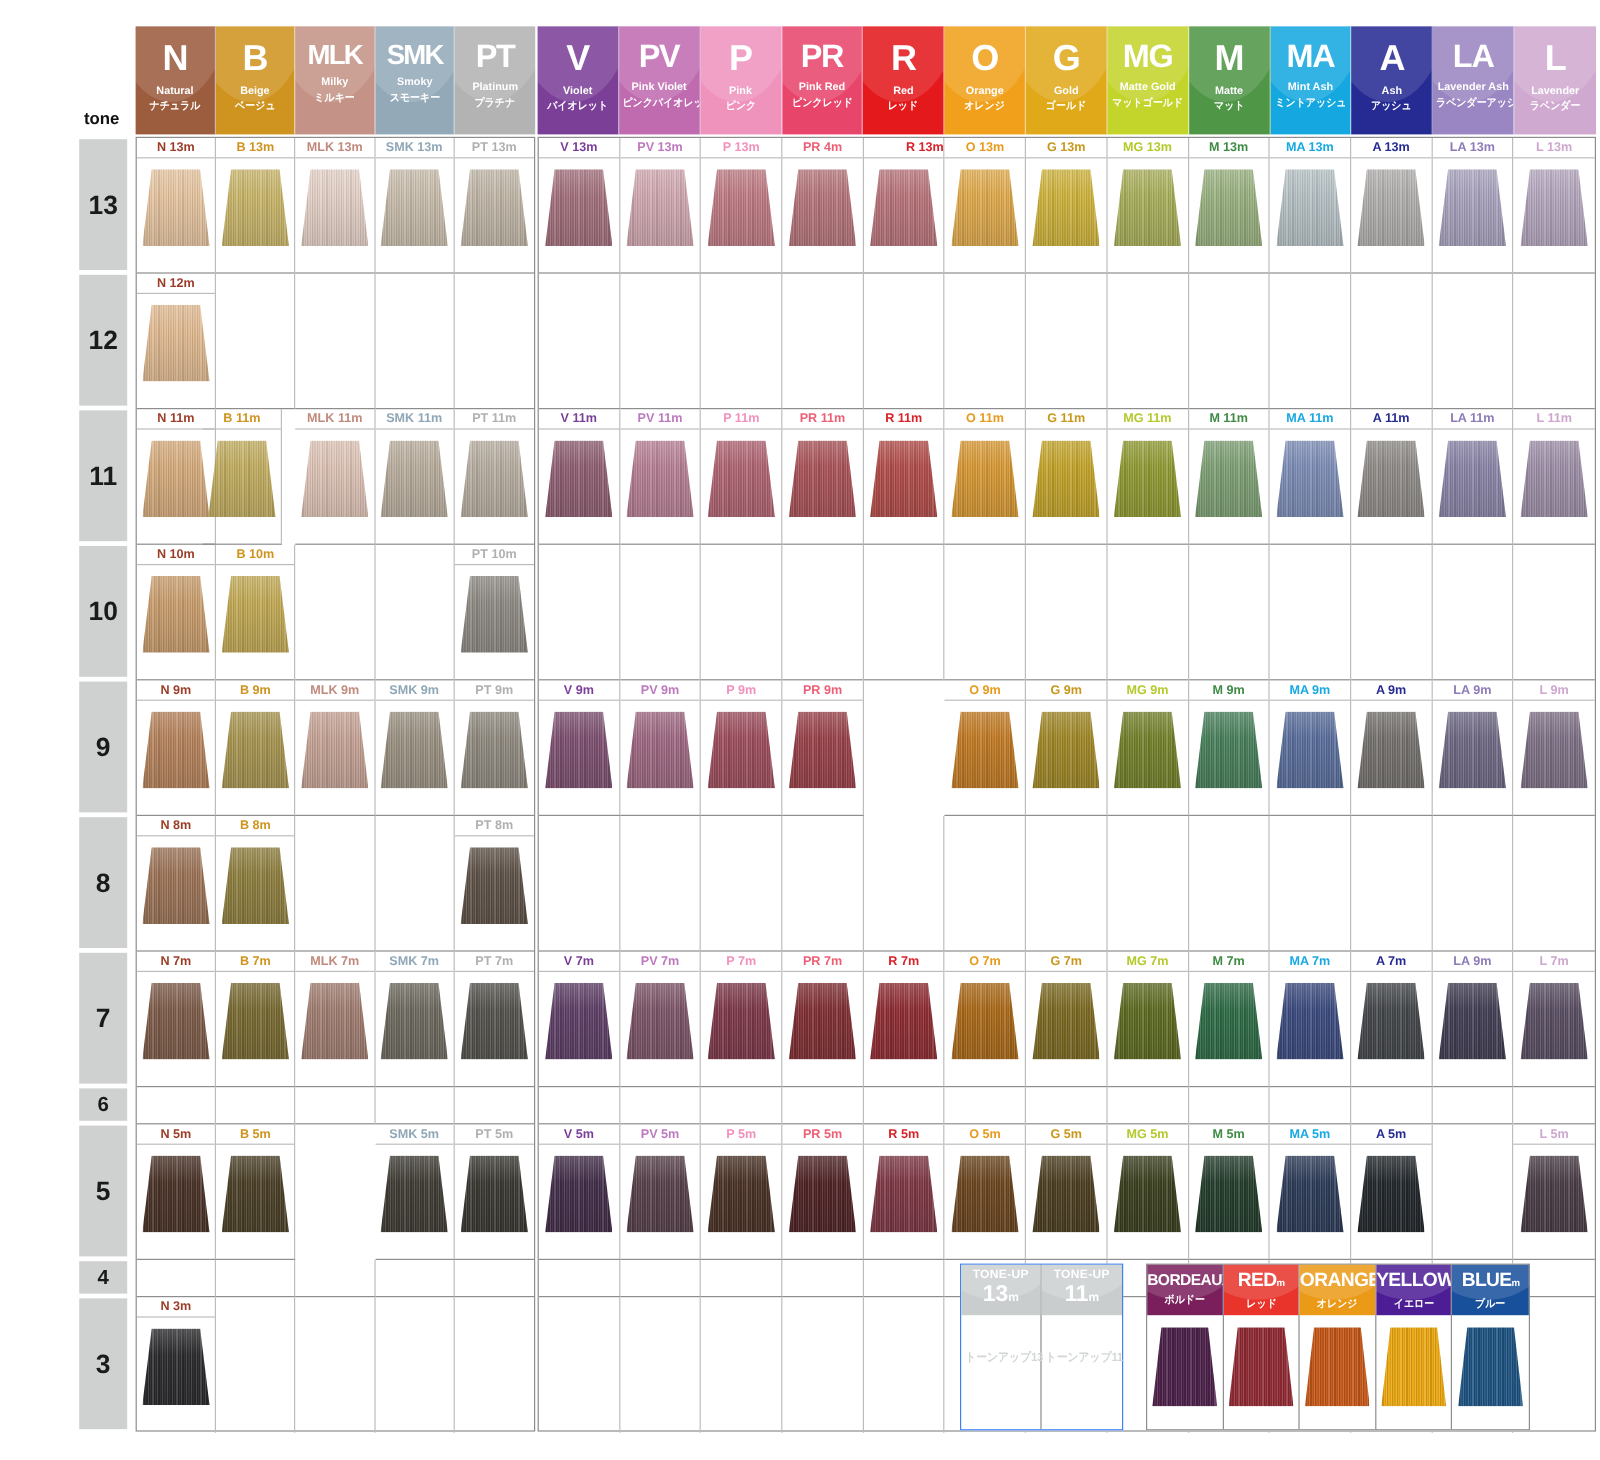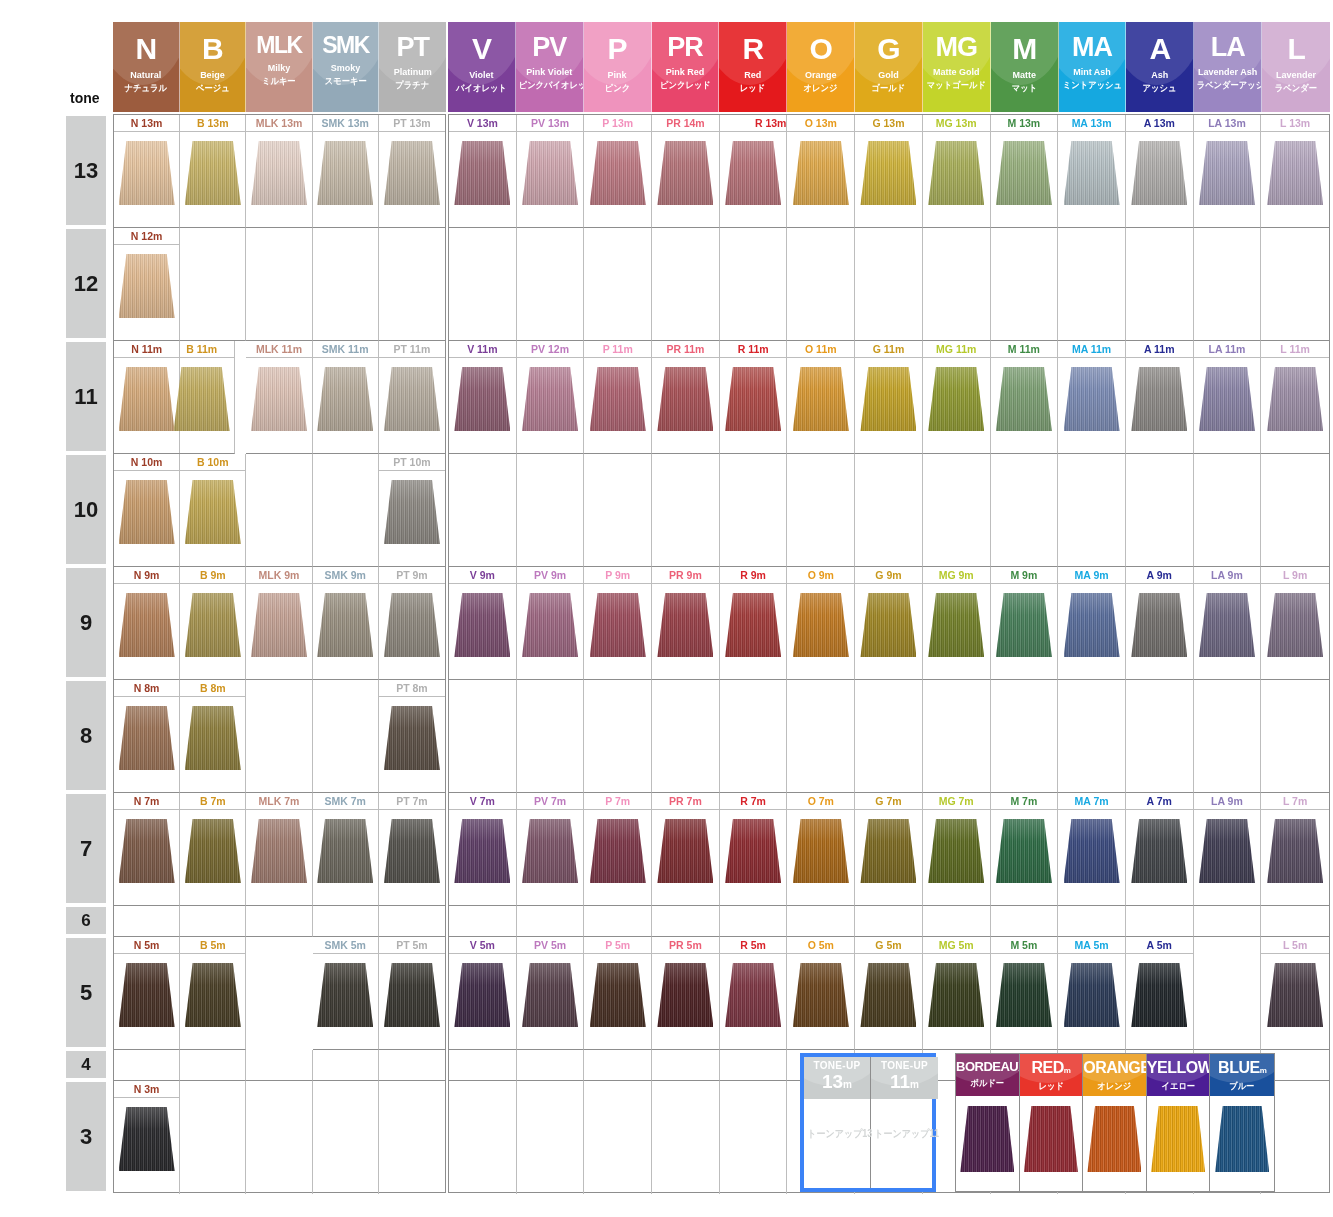--- a/index.html
+++ b/index.html
@@ -134,21 +134,21 @@
   .swatch::before {
     content: "";
     position: absolute; inset: 0;
     background: linear-gradient(180deg, rgba(255,255,255,.18) 0%, rgba(0,0,0,.0) 35%, rgba(0,0,0,.10) 100%);
     z-index: 2;
   }
 
   
   #toneup-box {
     position: absolute;
-    border: 4px solid #3b82f6;
+    border: 1px solid #3b82f6;
     background: #fff;
   }
   .tu-cell { position: absolute; top: 0; height: 100%; border-right: 1px solid #8d8d8d; }
   .tu-cell.last { border-right: none; }
   .tu-head {
     position: relative;
     height: 42px;
     background: #c9cdcd;
     overflow: hidden;
     text-align: center;
@@ -512,21 +512,21 @@
       </div>
       <div class="gcell" style="left: 67.6923px; top: 0px; width: 67.6923px; height: 113px;">
         <div class="code-label" style="color: rgb(189, 121, 190);">PV 13m</div>
         <div class="swatch" style="background: rgb(207, 167, 175);"></div>
       </div>
       <div class="gcell" style="left: 135.385px; top: 0px; width: 67.6923px; height: 113px;">
         <div class="code-label" style="color: rgb(242, 145, 189);">P 13m</div>
         <div class="swatch" style="background: rgb(189, 122, 131);"></div>
       </div>
       <div class="gcell" style="left: 203.077px; top: 0px; width: 67.6923px; height: 113px;">
-        <div class="code-label" style="color: rgb(236, 96, 119);">PR 14m</div>
+        <div class="code-label" style="color: rgb(236, 96, 119);">PR 4m</div>
         <div class="swatch" style="background: rgb(180, 117, 122);"></div>
       </div>
       <div class="gcell" style="left: 270.769px; top: 0px; width: 67.6923px; height: 113px;">
         <div class="code-label" style="color: rgb(216, 35, 42); text-align: right;">R 13m</div>
         <div class="swatch" style="background: rgb(183, 116, 122);"></div>
       </div>
       <div class="gcell" style="left: 338.462px; top: 0px; width: 67.6923px; height: 113px;">
         <div class="code-label" style="color: rgb(231, 154, 28);">O 13m</div>
         <div class="swatch" style="background: rgb(222, 169, 77);"></div>
       </div>
@@ -569,21 +569,21 @@
       <div class="gcell" style="left: 541.538px; top: 113px; width: 67.6923px; height: 113px;"></div>
       <div class="gcell" style="left: 609.231px; top: 113px; width: 67.6923px; height: 113px;"></div>
       <div class="gcell" style="left: 676.923px; top: 113px; width: 67.6923px; height: 113px;"></div>
       <div class="gcell" style="left: 744.615px; top: 113px; width: 67.6923px; height: 113px;"></div>
       <div class="gcell lastcol" style="left: 812.308px; top: 113px; width: 67.6923px; height: 113px;"></div>
       <div class="gcell" style="left: 0px; top: 226px; width: 67.6923px; height: 113px;">
         <div class="code-label" style="color: rgb(123, 63, 152);">V 11m</div>
         <div class="swatch" style="background: rgb(142, 95, 114);"></div>
       </div>
       <div class="gcell" style="left: 67.6923px; top: 226px; width: 67.6923px; height: 113px;">
-        <div class="code-label" style="color: rgb(189, 121, 190);">PV 12m</div>
+        <div class="code-label" style="color: rgb(189, 121, 190);">PV 11m</div>
         <div class="swatch" style="background: rgb(181, 127, 148);"></div>
       </div>
       <div class="gcell" style="left: 135.385px; top: 226px; width: 67.6923px; height: 113px;">
         <div class="code-label" style="color: rgb(242, 145, 189);">P 11m</div>
         <div class="swatch" style="background: rgb(174, 100, 114);"></div>
       </div>
       <div class="gcell" style="left: 203.077px; top: 226px; width: 67.6923px; height: 113px;">
         <div class="code-label" style="color: rgb(236, 96, 119);">PR 11m</div>
         <div class="swatch" style="background: rgb(168, 83, 88);"></div>
       </div>
@@ -644,24 +644,20 @@
         <div class="code-label" style="color: rgb(189, 121, 190);">PV 9m</div>
         <div class="swatch" style="background: rgb(157, 104, 130);"></div>
       </div>
       <div class="gcell" style="left: 135.385px; top: 452px; width: 67.6923px; height: 113px;">
         <div class="code-label" style="color: rgb(242, 145, 189);">P 9m</div>
         <div class="swatch" style="background: rgb(156, 78, 93);"></div>
       </div>
       <div class="gcell" style="left: 203.077px; top: 452px; width: 67.6923px; height: 113px;">
         <div class="code-label" style="color: rgb(236, 96, 119);">PR 9m</div>
         <div class="swatch" style="background: rgb(152, 66, 74);"></div>
-      </div>
-      <div class="gcell" style="left: 270.769px; top: 452px; width: 67.6923px; height: 113px;">
-        <div class="code-label" style="color: rgb(216, 35, 42);">R 9m</div>
-        <div class="swatch" style="background: rgb(161, 61, 60);"></div>
       </div>
       <div class="gcell" style="left: 338.462px; top: 452px; width: 67.6923px; height: 113px;">
         <div class="code-label" style="color: rgb(231, 154, 28);">O 9m</div>
         <div class="swatch" style="background: rgb(192, 122, 37);"></div>
       </div>
       <div class="gcell" style="left: 406.154px; top: 452px; width: 67.6923px; height: 113px;">
         <div class="code-label" style="color: rgb(200, 152, 28);">G 9m</div>
         <div class="swatch" style="background: rgb(159, 135, 40);"></div>
       </div>
       <div class="gcell" style="left: 473.846px; top: 452px; width: 67.6923px; height: 113px;">

